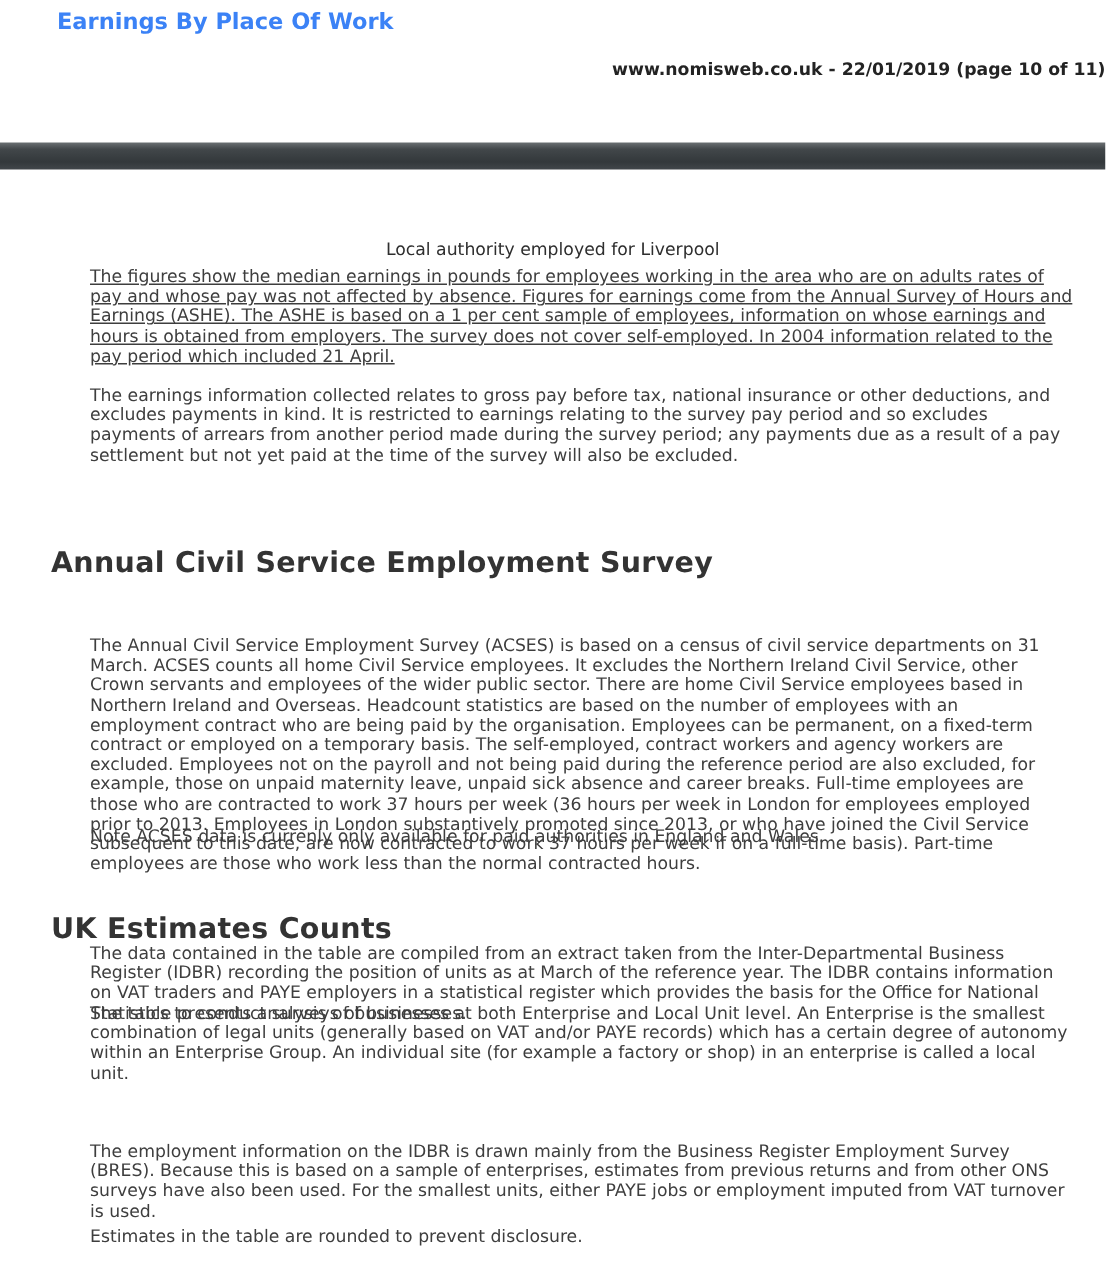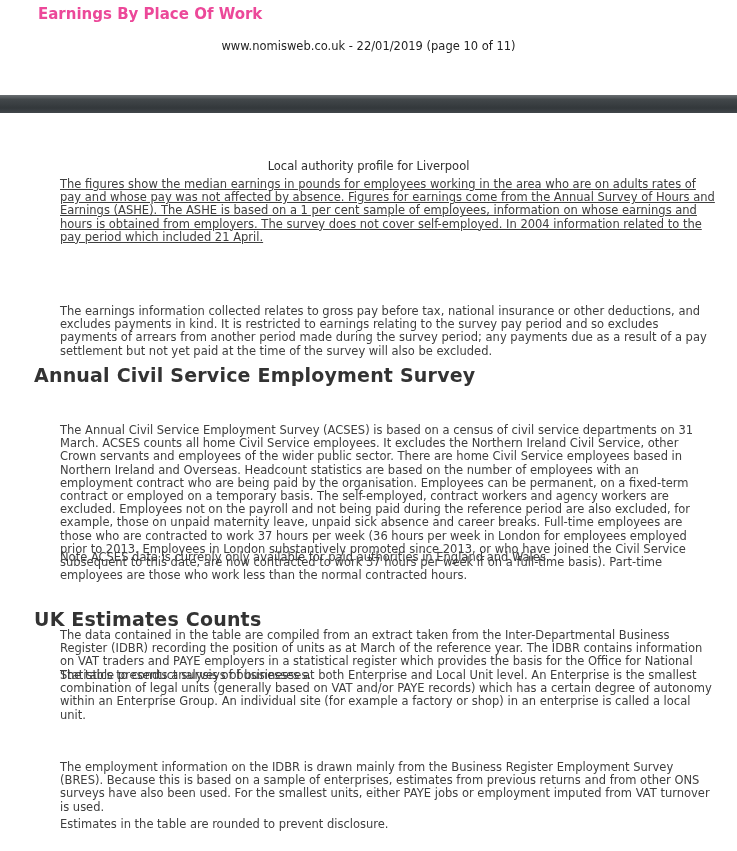--- a/index.html
+++ b/index.html
@@ -12,30 +12,31 @@
     color: #3e3e3e;
     position: relative;
     overflow: hidden;
   }
   .page-title {
     position: absolute;
     top: 5px;
     left: 38px;
     font-size: 15px;
     font-weight: bold;
-    color: #ec4899;
+    color: #3b82f6;
   }
   .meta-line {
     position: absolute;
     top: 39px;
     left: 0;
     width: 737px;
-    text-align: center;
+    text-align: right;
     font-size: 11.5px;
     color: #232323;
+    font-weight: bold;
   }
   .nav-bar {
     position: absolute;
     top: 95px;
     left: 0;
     width: 737px;
     height: 18px;
     background: linear-gradient(to bottom, #6a6f72 0%, #42474a 25%, #33383b 72%, #41464a 100%);
   }
   .profile-caption {
@@ -59,40 +60,40 @@
   .section-heading {
     position: absolute;
     left: 22px;
     font-size: 19px;
     font-weight: bold;
     color: #333333;
     margin: 12px;
     letter-spacing: 0.2px;
   }
   .p-earnings-1 { top: 178px; text-decoration: underline; }
-  .p-earnings-2 { top: 257px; margin-top: 48px; }
+  .p-earnings-2 { top: 257px; }
   .h-acses      { top: 352px; }
   .p-acses      { top: 388px; margin-top: 36px; }
   .p-note       { top: 551px; }
   .h-ukbc       { top: 596px; }
   .p-ukbc-1     { top: 629px; }
   .p-ukbc-2     { top: 669px; }
   .p-ukbc-3     { top: 761px; }
   .p-ukbc-4     { top: 818px; }
 </style>
 </head>
 <body>
 
 <div class="page-title">Earnings By Place Of Work</div>
 
 <div class="meta-line">www.nomisweb.co.uk - 22/01/2019 (page 10 of 11)</div>
 
 <div class="nav-bar"></div>
 
-<div class="profile-caption">Local authority profile for Liverpool</div>
+<div class="profile-caption">Local authority employed for Liverpool</div>
 
 <p class="body-par p-earnings-1">The figures show the median earnings in pounds for employees working in the area who are on adults rates of pay and whose pay was not affected by absence. Figures for earnings come from the Annual Survey of Hours and Earnings (ASHE). The ASHE is based on a 1 per cent sample of employees, information on whose earnings and hours is obtained from employers. The survey does not cover self-employed. In 2004 information related to the pay period which included 21 April.</p>
 
 <p class="body-par p-earnings-2">The earnings information collected relates to gross pay before tax, national insurance or other deductions, and excludes payments in kind. It is restricted to earnings relating to the survey pay period and so excludes payments of arrears from another period made during the survey period; any payments due as a result of a pay settlement but not yet paid at the time of the survey will also be excluded.</p>
 
 <h2 class="section-heading h-acses">Annual Civil Service Employment Survey</h2>
 
 <p class="body-par p-acses">The Annual Civil Service Employment Survey (ACSES) is based on a census of civil service departments on 31 March. ACSES counts all home Civil Service employees. It excludes the Northern Ireland Civil Service, other Crown servants and employees of the wider public sector. There are home Civil Service employees based in Northern Ireland and Overseas. Headcount statistics are based on the number of employees with an employment contract who are being paid by the organisation. Employees can be permanent, on a fixed-term contract or employed on a temporary basis. The self-employed, contract workers and agency workers are excluded. Employees not on the payroll and not being paid during the reference period are also excluded, for example, those on unpaid maternity leave, unpaid sick absence and career breaks. Full-time employees are those who are contracted to work 37 hours per week (36 hours per week in London for employees employed prior to 2013. Employees in London substantively promoted since 2013, or who have joined the Civil Service subsequent to this date, are now contracted to work 37 hours per week if on a full-time basis). Part-time employees are those who work less than the normal contracted hours.</p>
 
 <p class="body-par p-note">Note ACSES data is currenly only available for paid authorities in England and Wales.</p>

